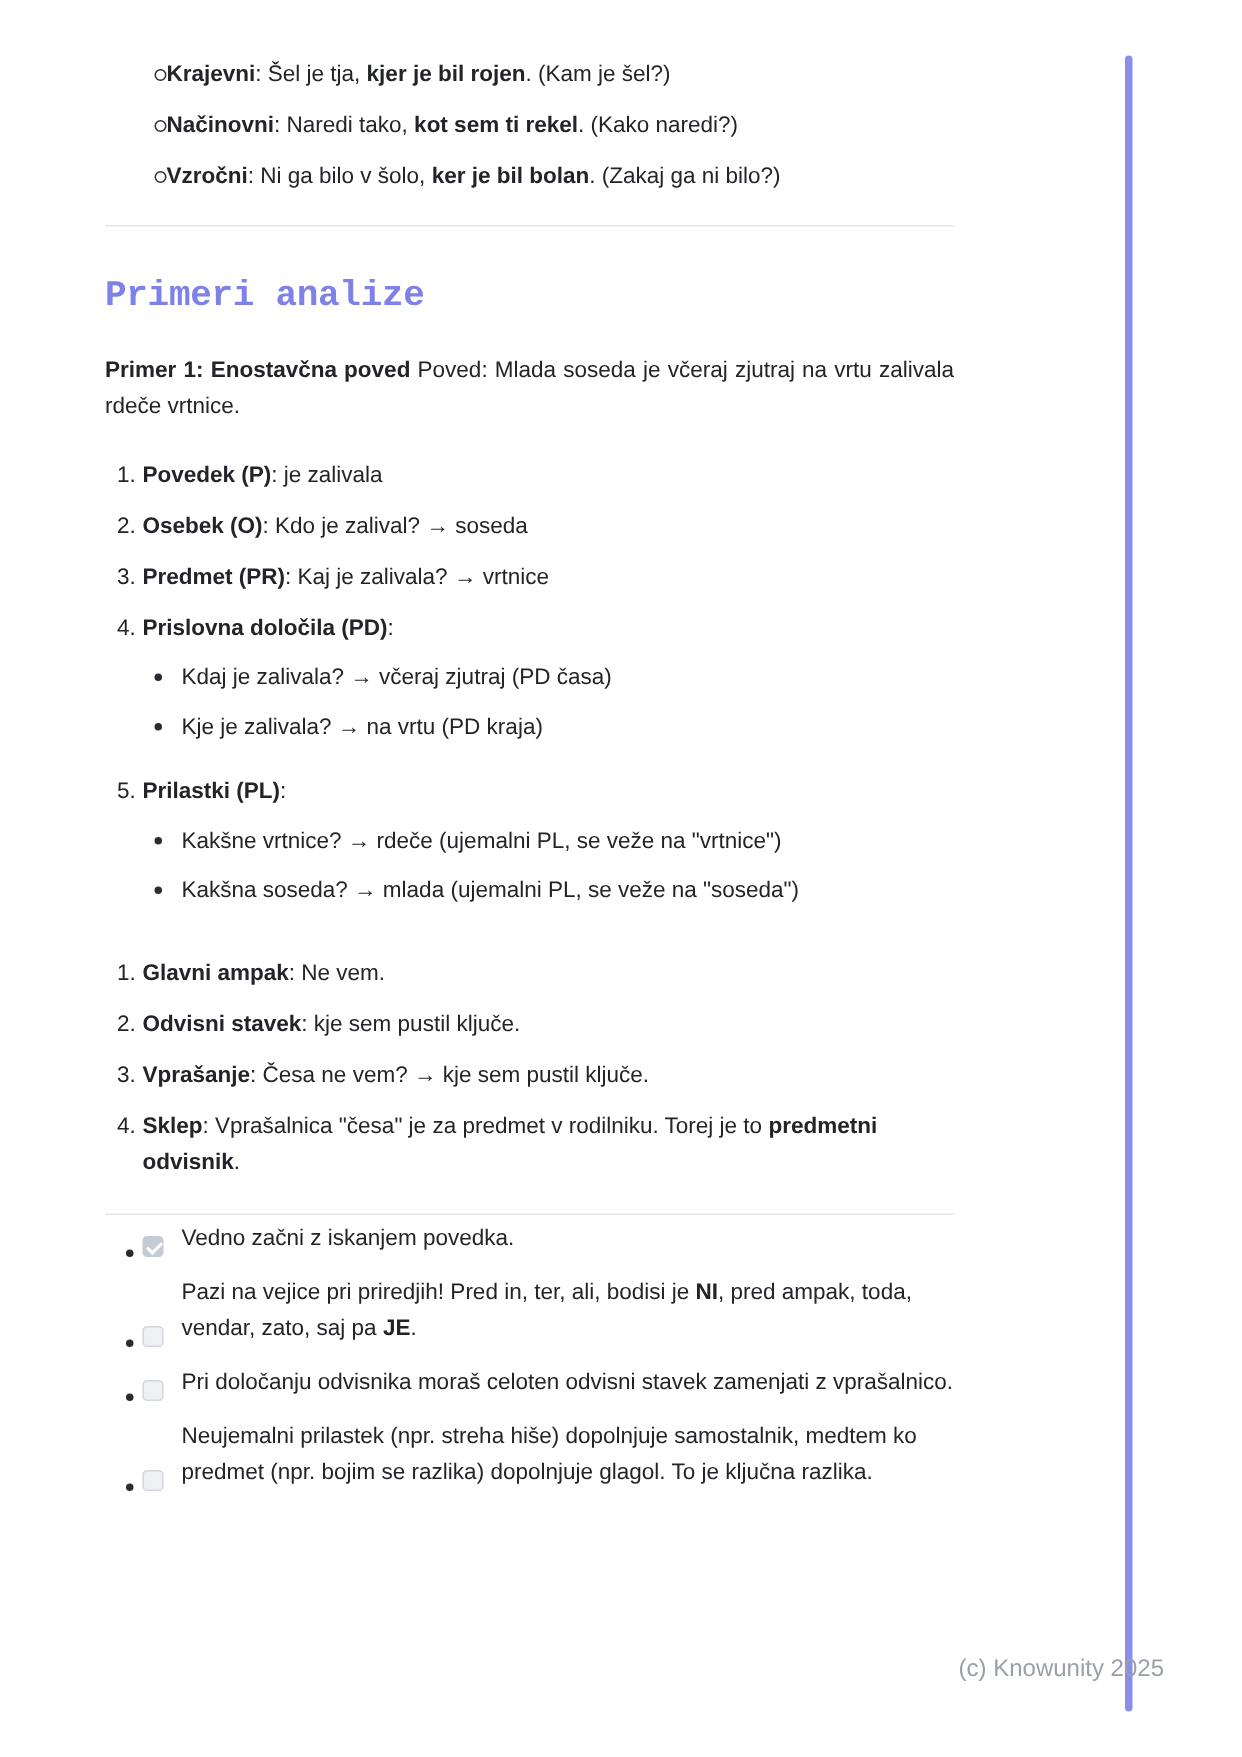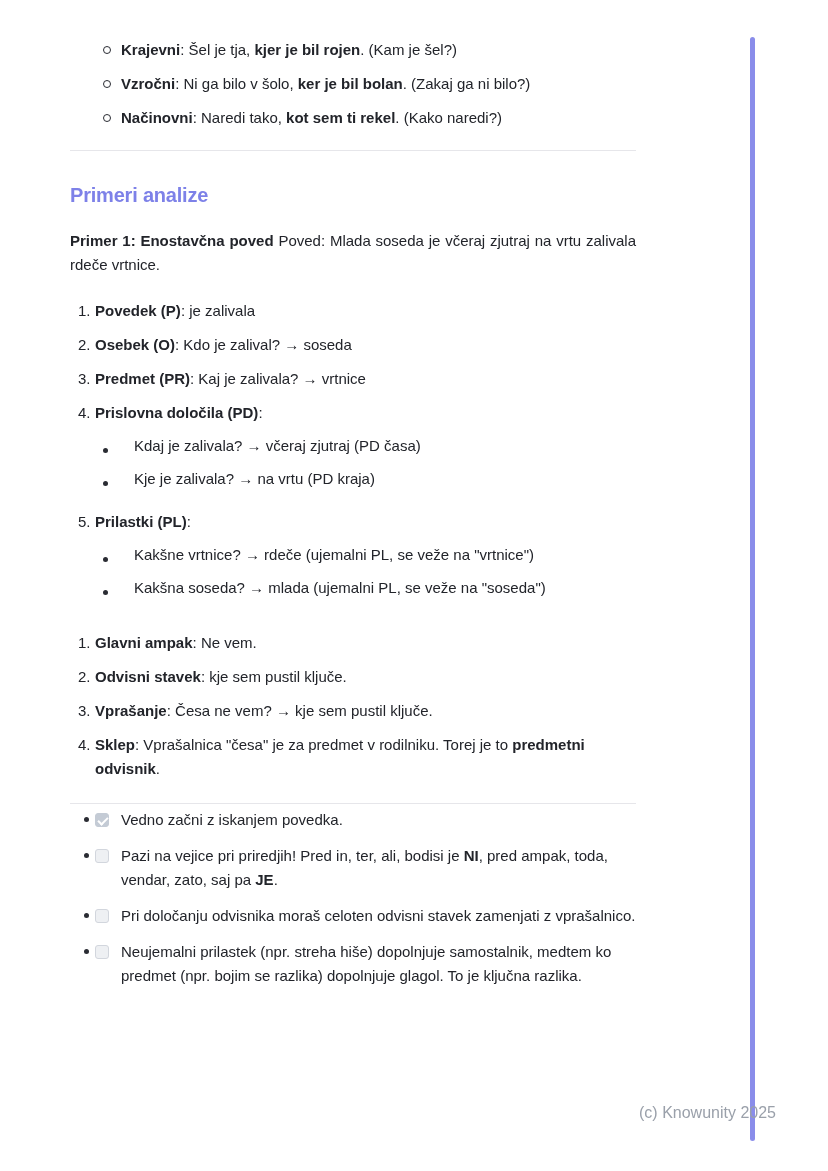--- a/index.html
+++ b/index.html
@@ -13,47 +13,48 @@
     font-size:15px;
     line-height:1.6;
   }
   .content { position:absolute; left:70px; top:38px; width:566px; }
   .b { font-weight:700; }
   .i { }
   ul,ol { list-style:none; }
 
   h2.section-title {
     color:var(--accent,#7d81e8);
-    font-size:20px;
+    font-size:24px;
     font-weight:700;
     letter-spacing:-0.2px;
     margin:28px 0 18px;
+    font-family:Liberation Mono, monospace;
   }
   p.para { margin:18px 0 20px; text-align:justify; }
   hr.divider { border:none; border-top:1px solid #e6e6ea; margin:20px 0 0; }
 
   
   .circle-list { padding-left:33px; margin-bottom:4px; }
-  .cli { display:flex; gap:10px; margin-bottom:10px; }
+  .cli { display:flex; gap:0; margin-bottom:10px; }
   .ring { width:8px; height:8px; border:1.6px solid #2a2c33; border-radius:50%; margin-top:8px; flex:none; }
 
   
   .ord-list { padding-left:8px; margin:22px 0 22px; }
   .oli { display:flex; margin-bottom:10px; }
   .num { width:17px; flex:none; }
   .otxt { flex:1; }
 
   
   .dot-list { padding-left:8px; margin-top:9px; }
-  .dli { display:flex; gap:26px; margin-bottom:9px;align-items:center; }
+  .dli { display:flex; gap:13px; margin-bottom:9px; }
   .dot { width:5px; height:5px; background:#2a2c33; border-radius:50%; margin-top:9px; flex:none; }
 
   
   .check-list { padding-left:14px; margin-top:4px; }
-  .check-item { display:flex; margin-bottom:12px; }
+  .check-item { display:flex; margin-bottom:12px;align-items:flex-end; }
   .checkbox {
     width:14px; height:14px; border-radius:3px;
     border:1px solid #d2d6dd; background:#eef0f3;
     margin:5px 12px 0 6px; flex:none; position:relative;
   }
   .checkbox.checked { background:#c4cbd5; border-color:#c4cbd5; }
   .checkbox.checked::after {
     content:""; position:absolute; left:4px; top:1px;
     width:4px; height:8px;
     border:solid #ffffff; border-width:0 2px 2px 0;
@@ -79,25 +80,25 @@
 
 <div class="content">
 
   <ul class="circle-list">
     <li class="cli">
       <span class="ring"></span>
       <span class="txt"><span class="b">Krajevni</span><span>: Šel je tja, </span><span class="b">kjer je bil rojen</span><span>. (Kam je šel?)</span></span>
     </li>
     <li class="cli">
       <span class="ring"></span>
-      <span class="txt"><span class="b">Vzročni</span><span>: Ni ga bilo v šolo, </span><span class="b">ker je bil bolan</span><span>. (Zakaj ga ni bilo?)</span></span>
+      <span class="txt"><span class="b">Načinovni</span><span>: Naredi tako, </span><span class="b">kot sem ti rekel</span><span>. (Kako naredi?)</span></span>
     </li>
     <li class="cli">
       <span class="ring"></span>
-      <span class="txt"><span class="b">Načinovni</span><span>: Naredi tako, </span><span class="b">kot sem ti rekel</span><span>. (Kako naredi?)</span></span>
+      <span class="txt"><span class="b">Vzročni</span><span>: Ni ga bilo v šolo, </span><span class="b">ker je bil bolan</span><span>. (Zakaj ga ni bilo?)</span></span>
     </li>
   </ul>
 
   <hr class="divider">
 
   <h2 class="section-title">Primeri analize</h2>
 
   <p class="para"><span class="b">Primer 1: Enostavčna poved</span><span> </span><span class="i">Poved</span><span>: Mlada soseda je včeraj zjutraj na vrtu zalivala rdeče vrtnice.</span></p>
 
   <ol class="ord-list">

